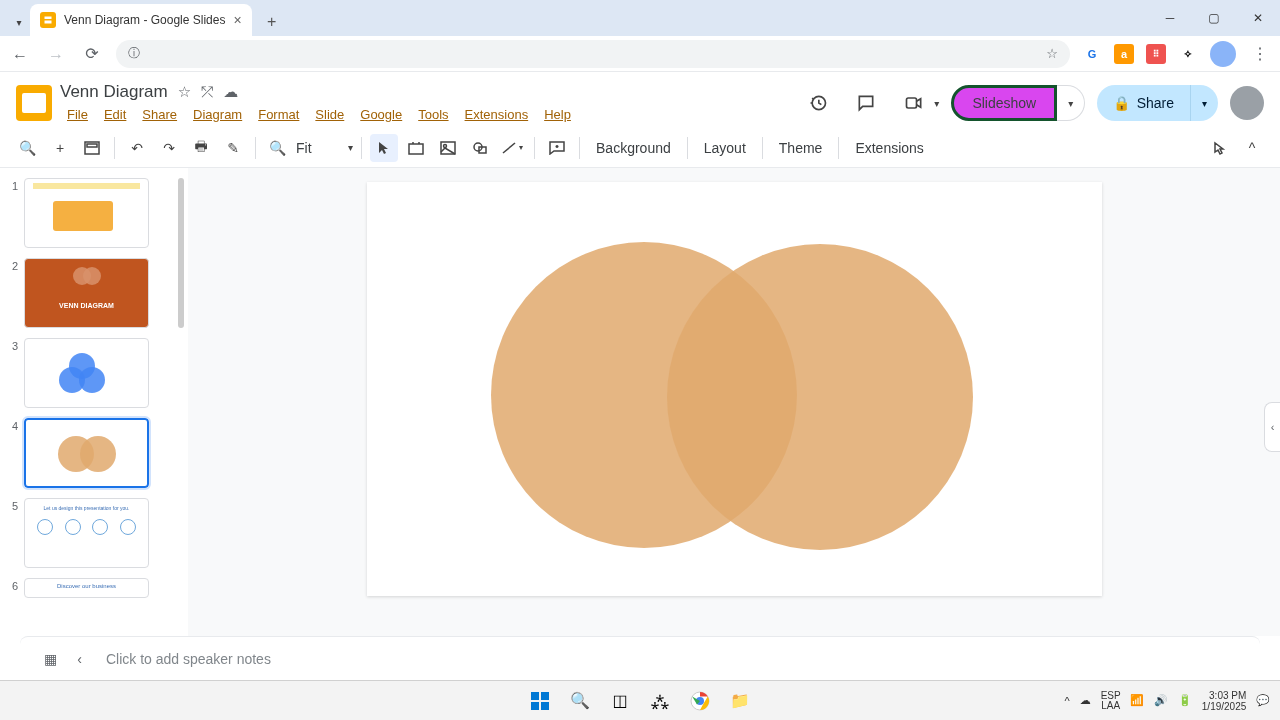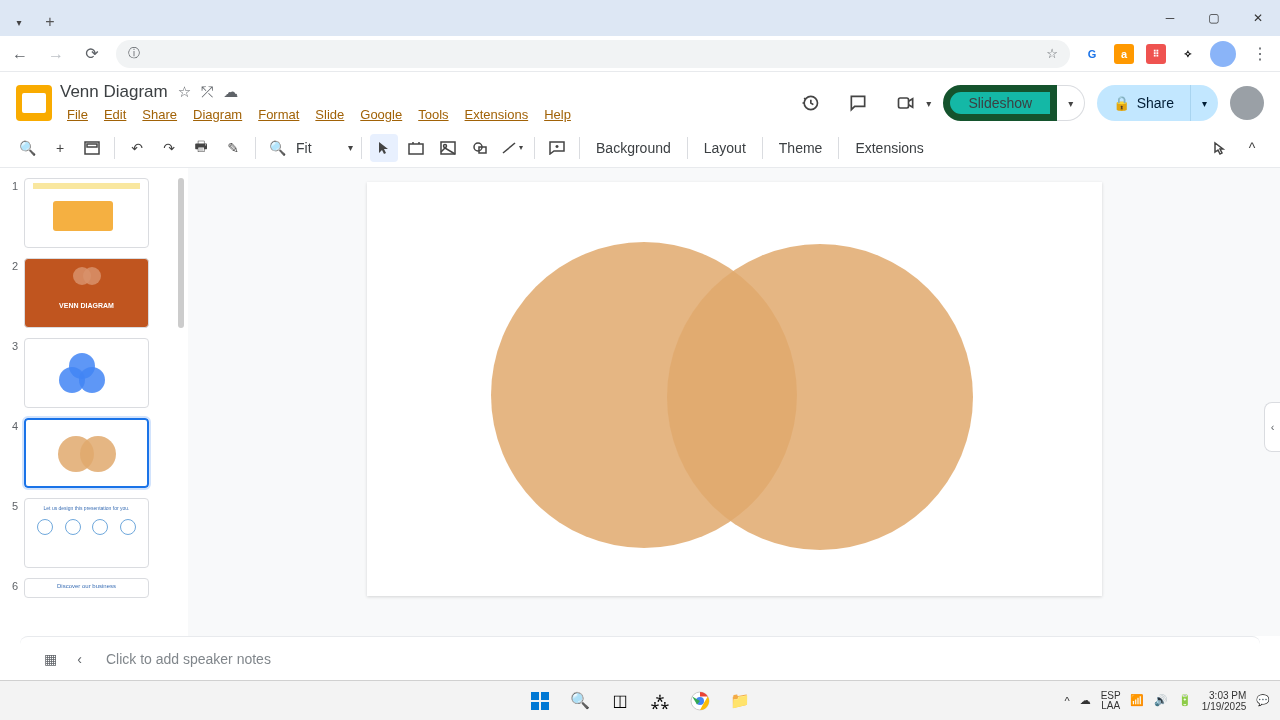--- a/index.html
+++ b/index.html
@@ -31,21 +31,21 @@
 .slides-logo::after { content: ''; position: absolute; inset: 8px 6px; background: #fff; border-radius: 2px; }
 .doc-area { display: flex; flex-direction: column; gap: 2px; }
 .doc-title-row { display: flex; align-items: center; gap: 10px; }
 .doc-title { font-size: 17px; color: #3c4043; }
 .title-ic { color: #5f6368; font-size: 15px; }
 .menu-bar { display: flex; gap: 2px; }
 .menu-item { padding: 3px 7px; font-size: 13px; color: #a16207; border-radius: 4px; text-decoration: underline; }
 .header-right { margin-left: auto; display: flex; align-items: center; gap: 12px; }
 .hdr-ic { width: 36px; height: 36px; display: flex; align-items: center; justify-content: center; color: #444; border-radius: 50%; }
 .meet-btn { display: flex; align-items: center; gap: 2px; }
-.slideshow-btn { height: 36px; padding: 0 18px; border: 7px solid #14532d; border-radius: 18px 0 0 18px; background: #14b8a6; display: flex; align-items: center; font-size: 14px; color: #3c4043; }
+.slideshow-btn { height: 36px; padding: 0 18px; border: 3px solid #14532d; border-radius: 18px 0 0 18px; background: #d946ef; display: flex; align-items: center; font-size: 14px; color: #3c4043; }
 .slideshow-drop { height: 36px; width: 28px; border: 1px solid #dadce0; border-left: none; border-radius: 0 18px 18px 0; display: flex; align-items: center; justify-content: center; font-size: 10px; color: #444; }
 .share-wrap { display: flex; }
 .share-btn { height: 36px; padding: 0 16px; background: #c2e7ff; border-radius: 18px 0 0 18px; display: flex; align-items: center; gap: 6px; font-size: 14px; color: #001d35; }
 .share-drop { height: 36px; width: 28px; background: #c2e7ff; border-left: 1px solid #a8d4f0; border-radius: 0 18px 18px 0; display: flex; align-items: center; justify-content: center; font-size: 10px; color: #001d35; }
 .profile-av { width: 34px; height: 34px; border-radius: 50%; background: #9aa0a6; }
 
 
 .toolbar { height: 40px; display: flex; align-items: center; padding: 0 14px; gap: 4px; border-bottom: 1px solid #e8eaed; background:#fff; }
 .tb-btn { min-width: 28px; height: 28px; display: flex; align-items: center; justify-content: center; color: #444; border-radius: 4px; font-size: 14px; }
 .tb-btn.sel { background: #e8f0fe; }
@@ -99,20 +99,25 @@
 .task-right { position: absolute; right: 10px; display: flex; align-items: center; gap: 10px; font-size: 11px; color: #333; }
 .lang{display:flex;flex-direction:column;line-height:1;font-size:10px;text-align:center;}
 .clock { display: flex; flex-direction: column; line-height: 1.1; text-align: right; font-size:10px;}
 svg{display:block;}
 </style>
 </head>
 <body>
 
 <div class="tab-strip">
   <div class="tab-dropdown">▾</div>
+  <div class="browser-tab">
+    <span class="tab-favicon"></span>
+    <span>Venn Diagram - Google Slides</span>
+    <span class="tab-close">×</span>
+  </div>
   <div class="tab-add">+</div>
   <div class="window-controls">
     <div class="win-btn">─</div>
     <div class="win-btn">▢</div>
     <div class="win-btn">✕</div>
   </div>
 </div>
 
 <div class="addr-bar">
   <div class="nav-btn">←</div>

